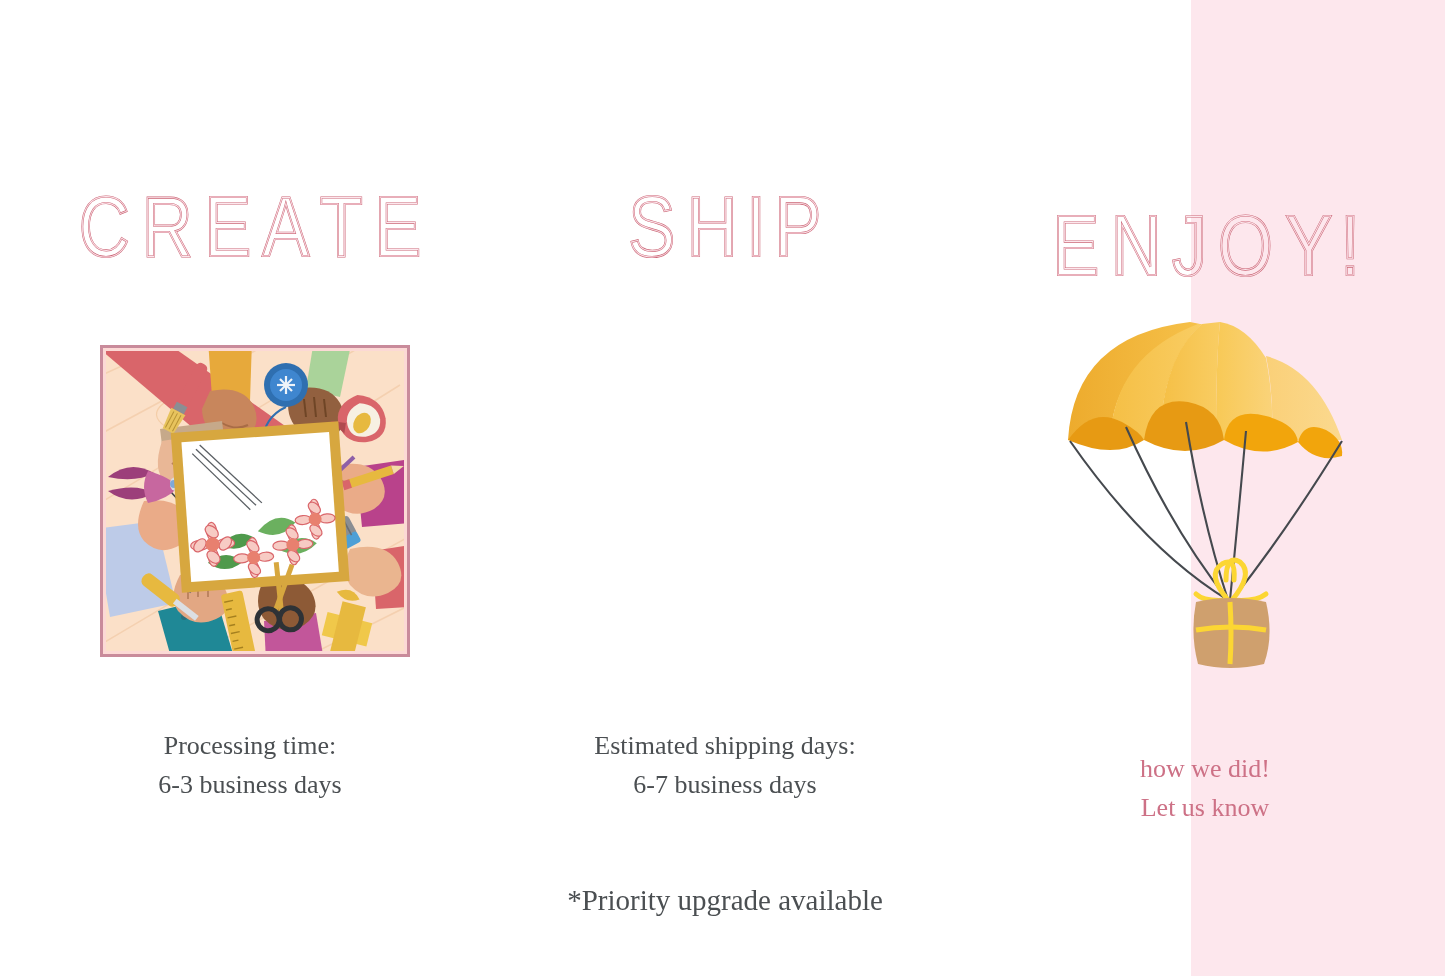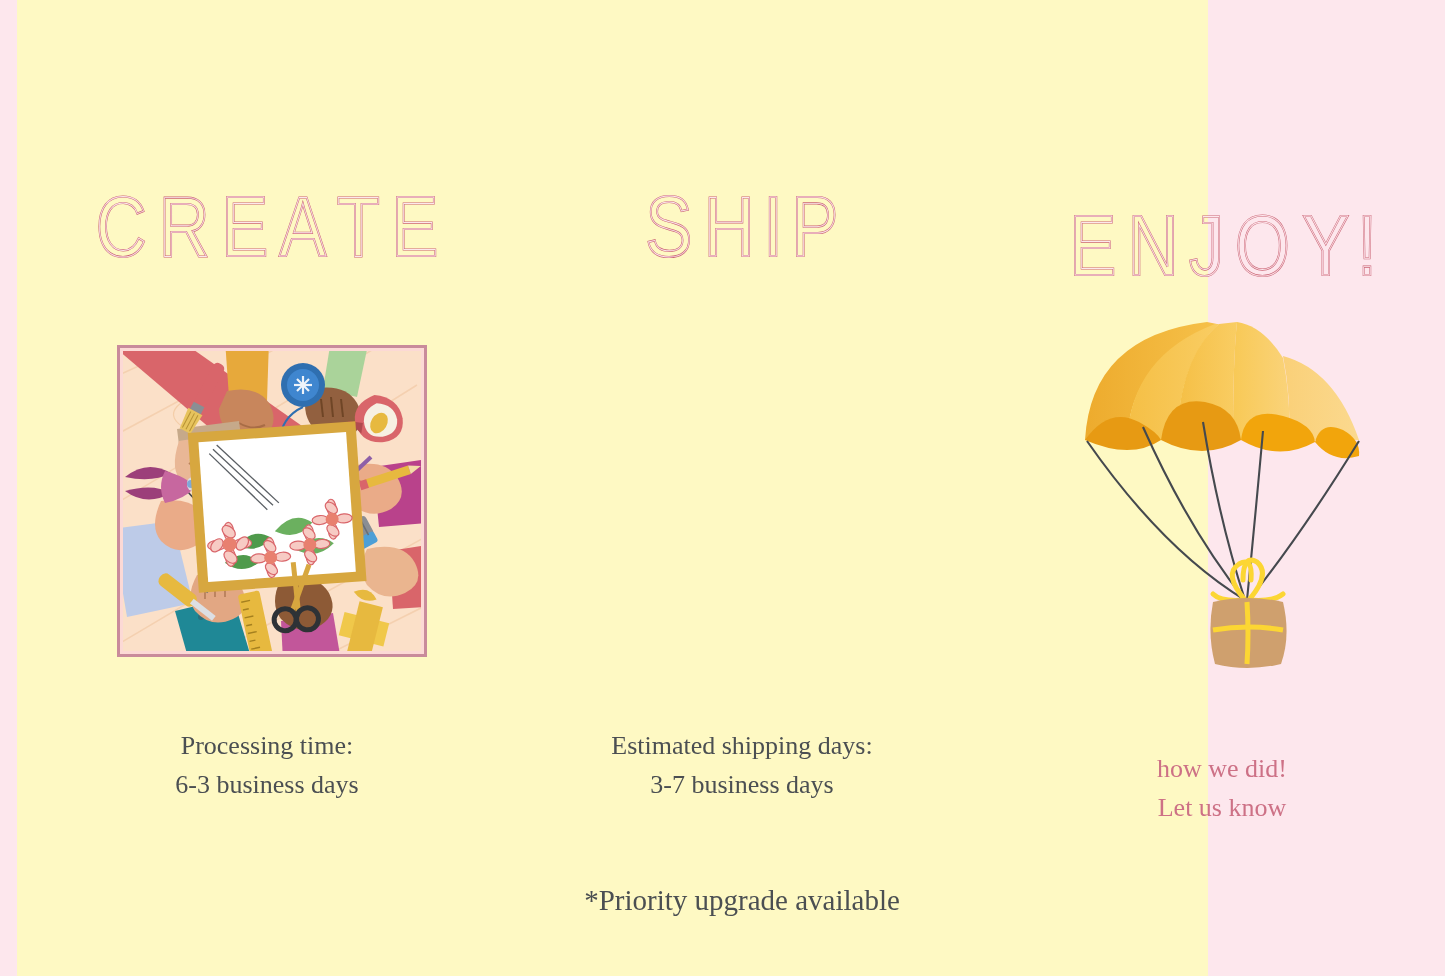--- a/index.html
+++ b/index.html
@@ -10,24 +10,24 @@
     width: 1445px;
     height: 976px;
     background: #fde7ed;
     font-family: "Liberation Serif", serif;
     overflow: hidden;
     position: relative;
   }
 
   .board {
     position: absolute;
-    left: 17px; top: 0;
+    left: 0; top: 0;
     width: 1191px;
     height: 976px;
-    background: #fef9c3;
+    background: #ffffff;
   }
 
   .column {
     position: absolute;
     top: 0;
     height: 976px;
   }
   .col-create { left: 0px;   width: 500px; }
   .col-ship   { left: 480px; width: 490px; }
   .col-enjoy  { left: 965px; width: 480px; margin-top: 19px; }
@@ -420,21 +420,21 @@
         </g>
 
         <path d="M146 302 q34 -8 70 0 q8 34 -2 62 q-34 8 -66 0 q-8 -30 -2 -62 Z" fill="#cfa06e"></path>
         <path d="M146 330 q36 -6 70 0" stroke="#fcd633" stroke-width="5" fill="none"></path>
         <path d="M180 302 q2 32 0 62" stroke="#fcd633" stroke-width="5" fill="none"></path>
       </svg>
     </div>
 
     <div class="caption cap-ship">
       <span class="line">Estimated shipping days:</span>
-      <span class="line">3-7 business days</span>
+      <span class="line">6-7 business days</span>
     </div>
     <div class="note">*Priority upgrade available</div>
   </div>
 
   <div class="column col-enjoy">
 
     <div class="heading h-enjoy"><span class="glyph" data-ch="E">E</span><span class="glyph" data-ch="N">N</span><span class="glyph" data-ch="J">J</span><span class="glyph" data-ch="O">O</span><span class="glyph" data-ch="Y">Y</span><span class="glyph" data-ch="!">!</span></div>
 
     <div class="caption cap-enjoy">
       <span class="line">how we did!</span>

